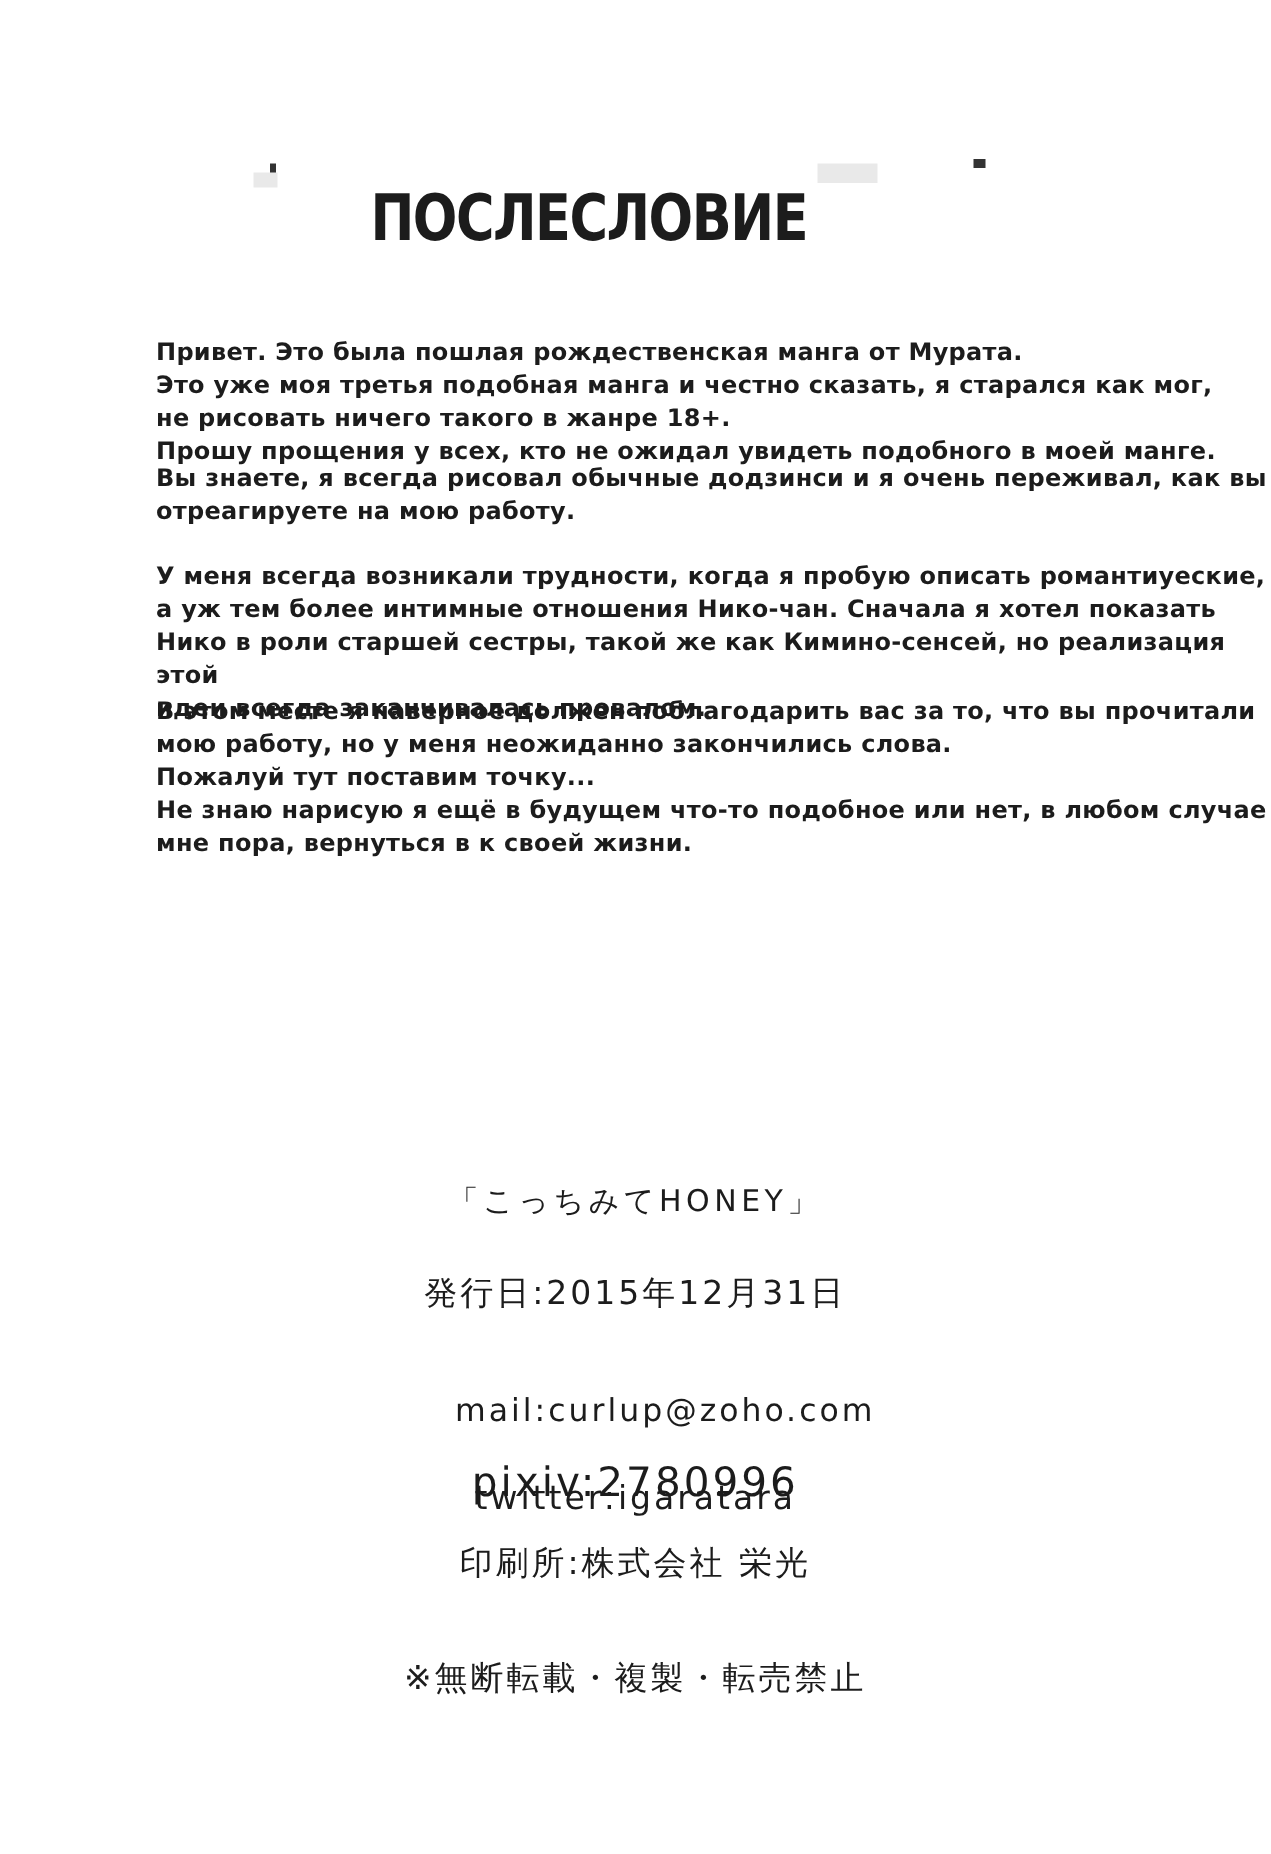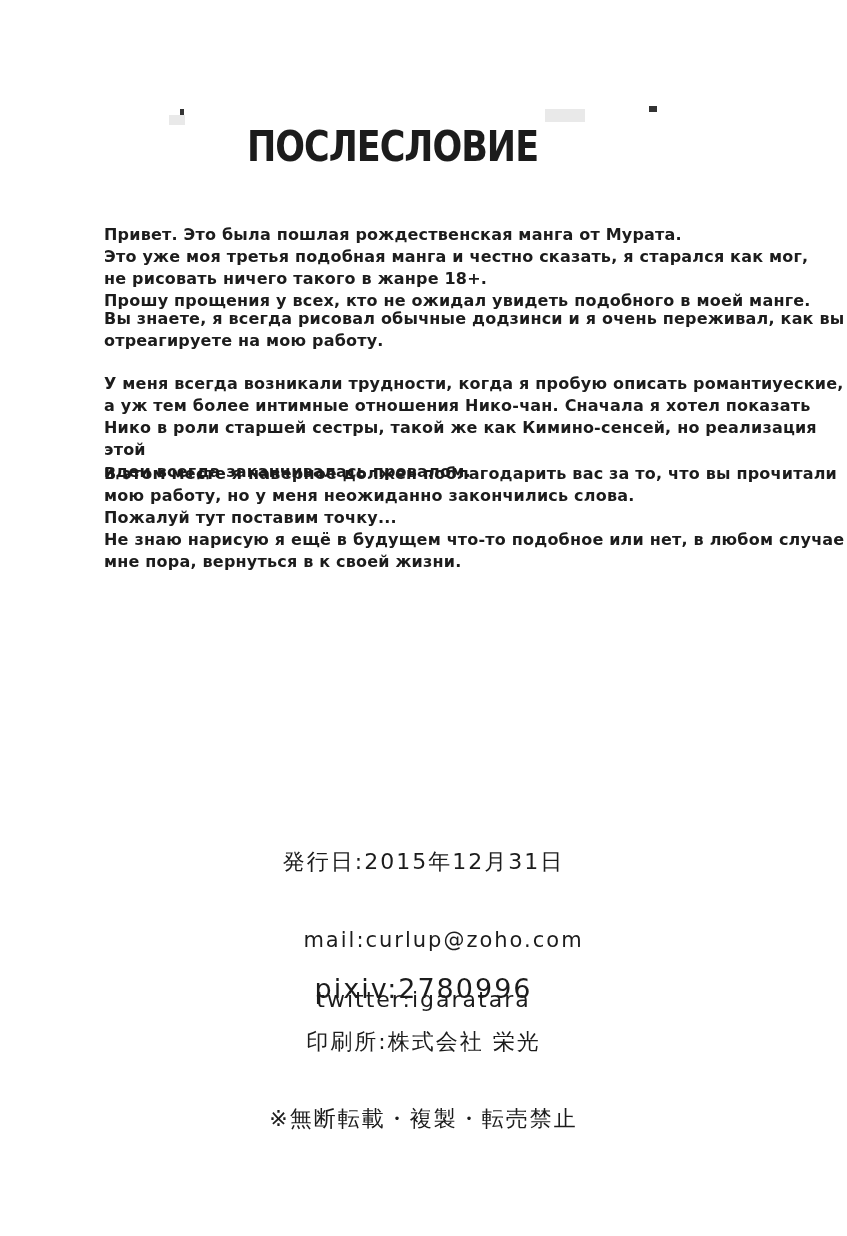--- a/index.html
+++ b/index.html
@@ -84,20 +84,21 @@
 а уж тем более интимные отношения Нико-чан. Сначала я хотел показать
 Нико в роли старшей сестры, такой же как Кимино-сенсей, но реализация этой
 идеи всегда заканчивалась провалом.</div>
 
   <div class="para p4">В этом месте я наверное должен поблагодарить вас за то, что вы прочитали
 мою работу, но у меня неожиданно закончились слова.
 Пожалуй тут поставим точку...
 Не знаю нарисую я ещё в будущем что-то подобное или нет, в любом случае
 мне пора, вернуться в к своей жизни.</div>
 
+  <div class="cline book-title">「こっちみてHONEY」</div>
 
   <div class="cline publish-date">発行日:2015年12月31日</div>
 
 
   <div class="cline mail">mail:curlup@zoho.com</div>
 
   <div class="cline twitter">twitter:igaratara</div>
 
   <div class="cline pixiv">pixiv:2780996</div>
 

